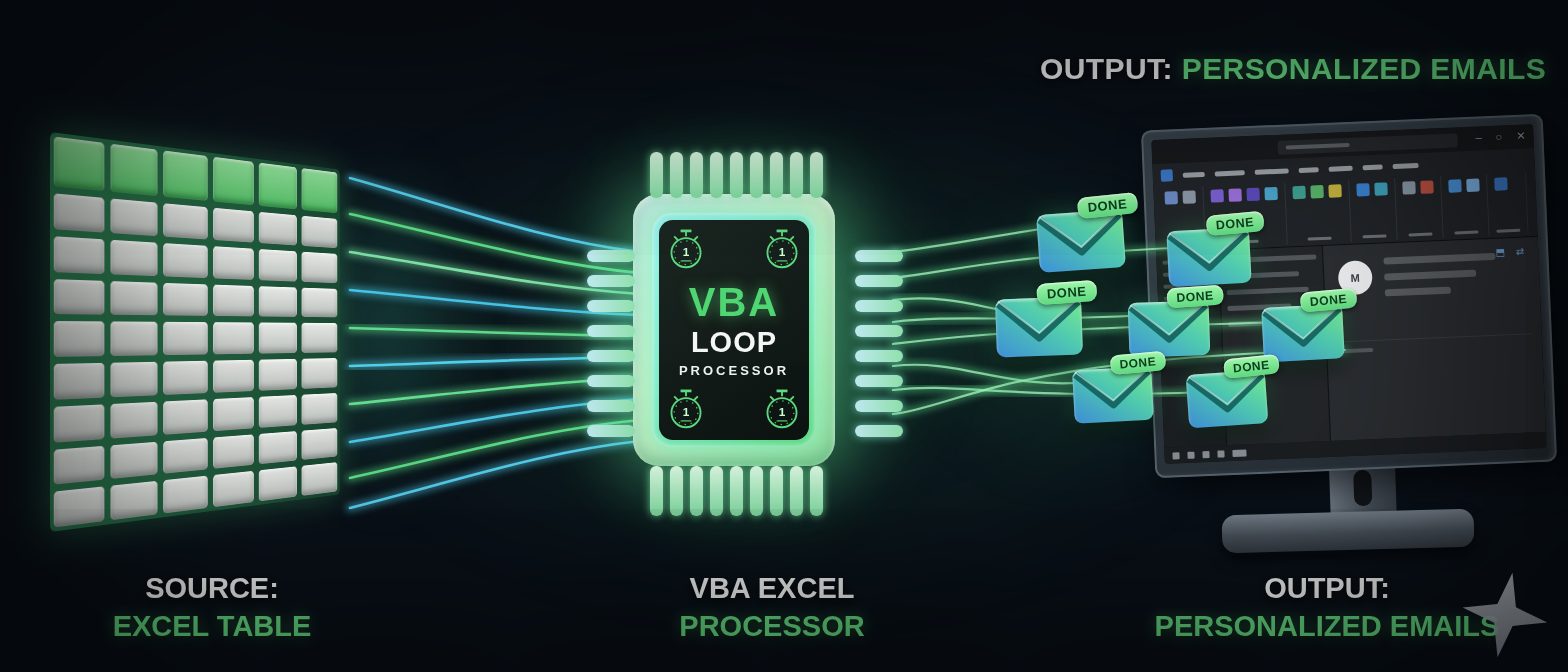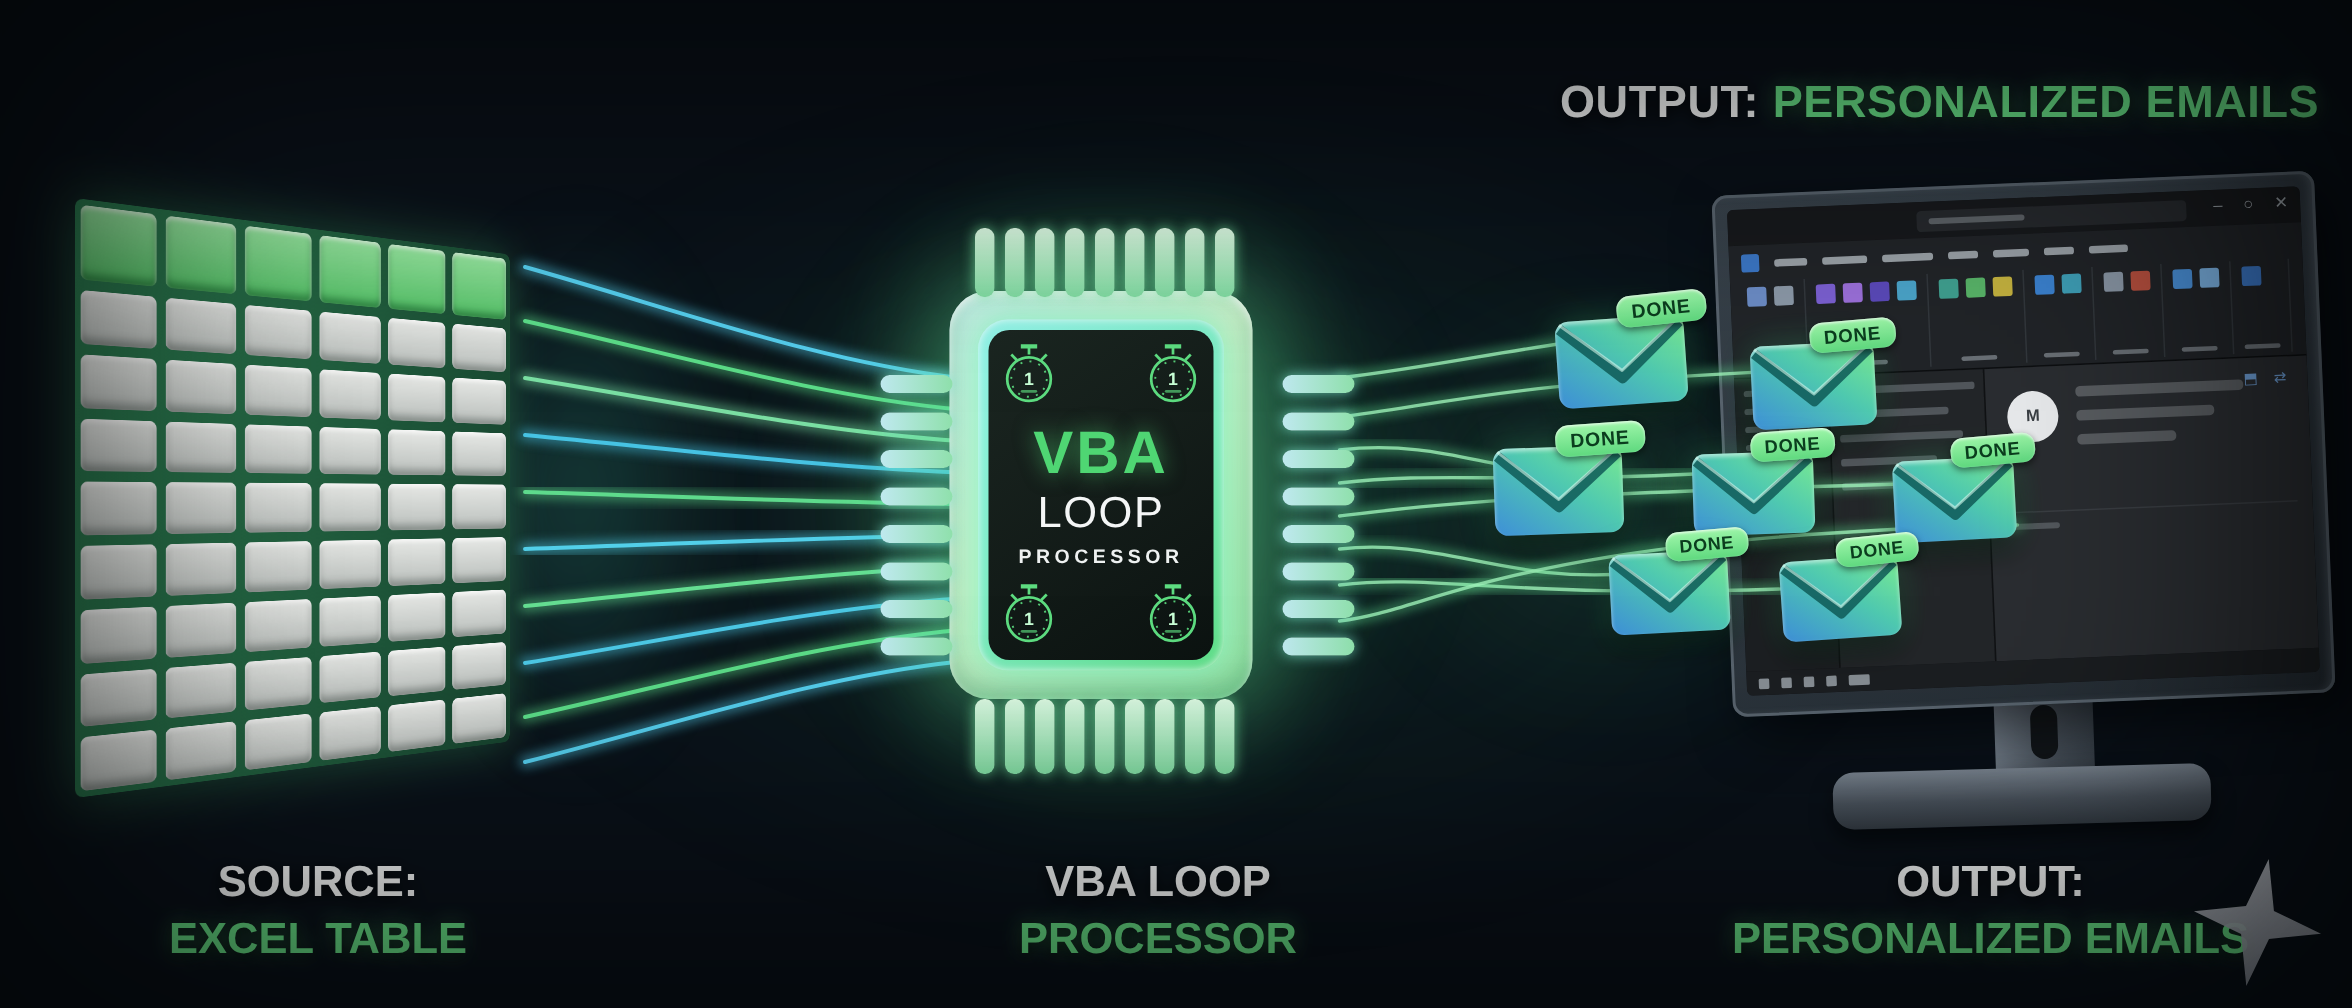--- a/index.html
+++ b/index.html
@@ -37,21 +37,21 @@
     background:linear-gradient(135deg,#bfeee6 0%,#c6efc7 45%,#8ee09f 100%);
     box-shadow:0 0 70px 12px rgba(90,225,145,.45),inset 0 3px 6px rgba(255,255,255,.75),inset 0 -8px 16px rgba(40,130,90,.35);}
   .chip-ring{position:absolute;left:19px;top:19px;right:19px;bottom:19px;border-radius:20px;padding:7px;box-sizing:border-box;
     background:linear-gradient(135deg,#93f3ea,#7cecc2,#5ede86);
     box-shadow:0 0 20px rgba(135,245,195,.95),inset 0 0 6px rgba(255,255,255,.8);}
   .chip-core{position:relative;width:100%;height:100%;border-radius:14px;
     background:linear-gradient(145deg,#1b2621,#0c1311);display:flex;flex-direction:column;
     align-items:center;justify-content:center;}
   .chip-title{color:#4fd673;font-size:40px;font-weight:800;letter-spacing:2px;line-height:1;
     text-shadow:0 0 14px rgba(90,230,130,.55);}
-  .chip-sub{color:#f4f6f6;font-size:29px;font-weight:400;letter-spacing:1px;line-height:1.15;margin-top:4px;}
+  .chip-sub{color:#f4f6f6;font-size:29px;font-weight:700;letter-spacing:1px;line-height:1.15;margin-top:4px;}
   .chip-sub2{color:#eef1f1;font-size:13px;font-weight:700;letter-spacing:3px;margin-top:3px;}
   .sw{position:absolute;width:40px;height:46px;}
   .sw.tl{left:7px;top:7px;} .sw.tr{right:7px;top:7px;} .sw.bl{left:7px;bottom:7px;} .sw.br{right:7px;bottom:7px;}
 
   
   .monitor{position:absolute;left:1148px;top:122px;width:402px;height:348px;z-index:1;
     transform:rotate(-2.4deg);border-radius:10px;padding:10px 10px 14px;box-sizing:border-box;
     background:linear-gradient(160deg,#38424b,#242c33);
     box-shadow:inset 0 0 0 2px #58636d,inset -4px 0 6px rgba(160,175,190,.25),10px 12px 34px rgba(0,0,0,.55);}
   .screen{position:relative;width:100%;height:100%;border-radius:4px;background:#141619;overflow:hidden;}
@@ -444,21 +444,21 @@
     </div>
 
   <div class="top-label" id="lbl-top-right">
     <span class="w">OUTPUT:</span><span class="g">PERSONALIZED EMAILS</span>
   </div>
   <div class="bot-label" id="lbl-bot-left">
     <span class="l1">SOURCE:</span>
     <span class="l2">EXCEL TABLE</span>
   </div>
   <div class="bot-label" id="lbl-bot-center">
-    <span class="l1">VBA LOOP</span>
+    <span class="l1">VBA EXCEL</span>
     <span class="l2">PROCESSOR</span>
   </div>
   <div class="bot-label" id="lbl-bot-right">
     <span class="l1">OUTPUT:</span>
     <span class="l2">PERSONALIZED EMAILS</span>
   </div>
 
   <div class="sparkle"></div>
   <div class="vignette"></div>
 <div class="env" style="left: 1038px; top: 212px; transform: rotate(-4deg) scale(1);">

